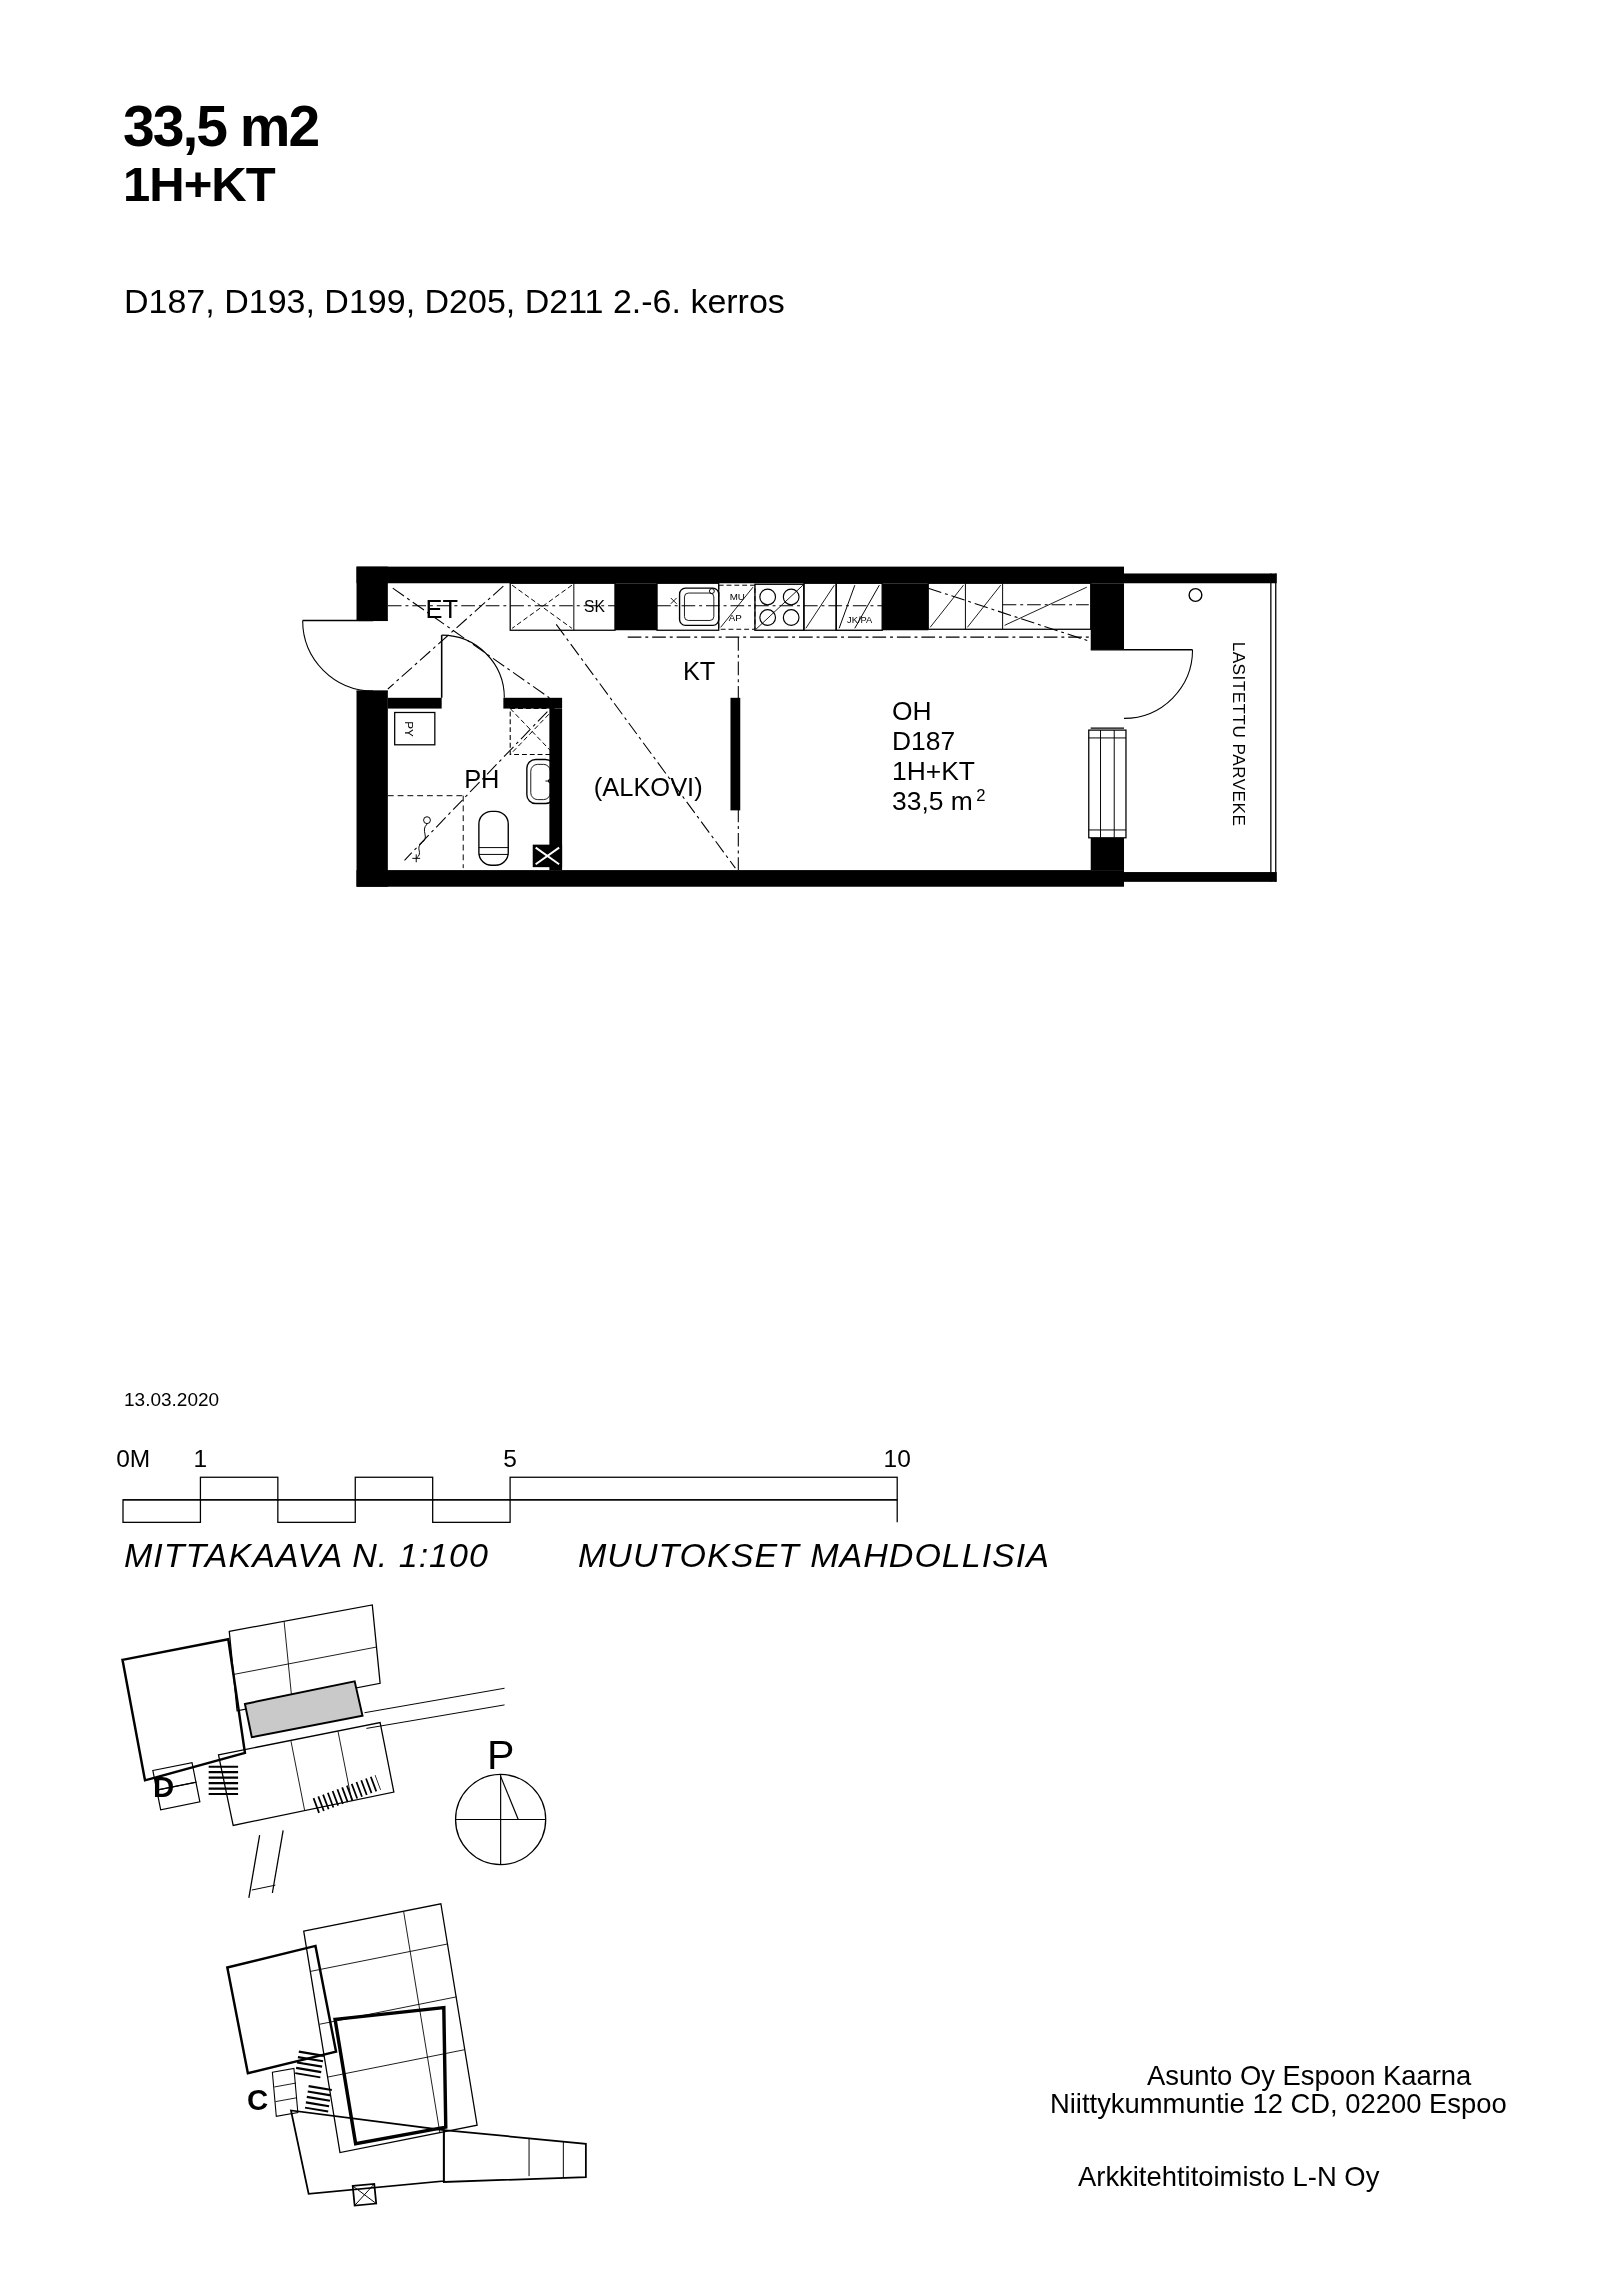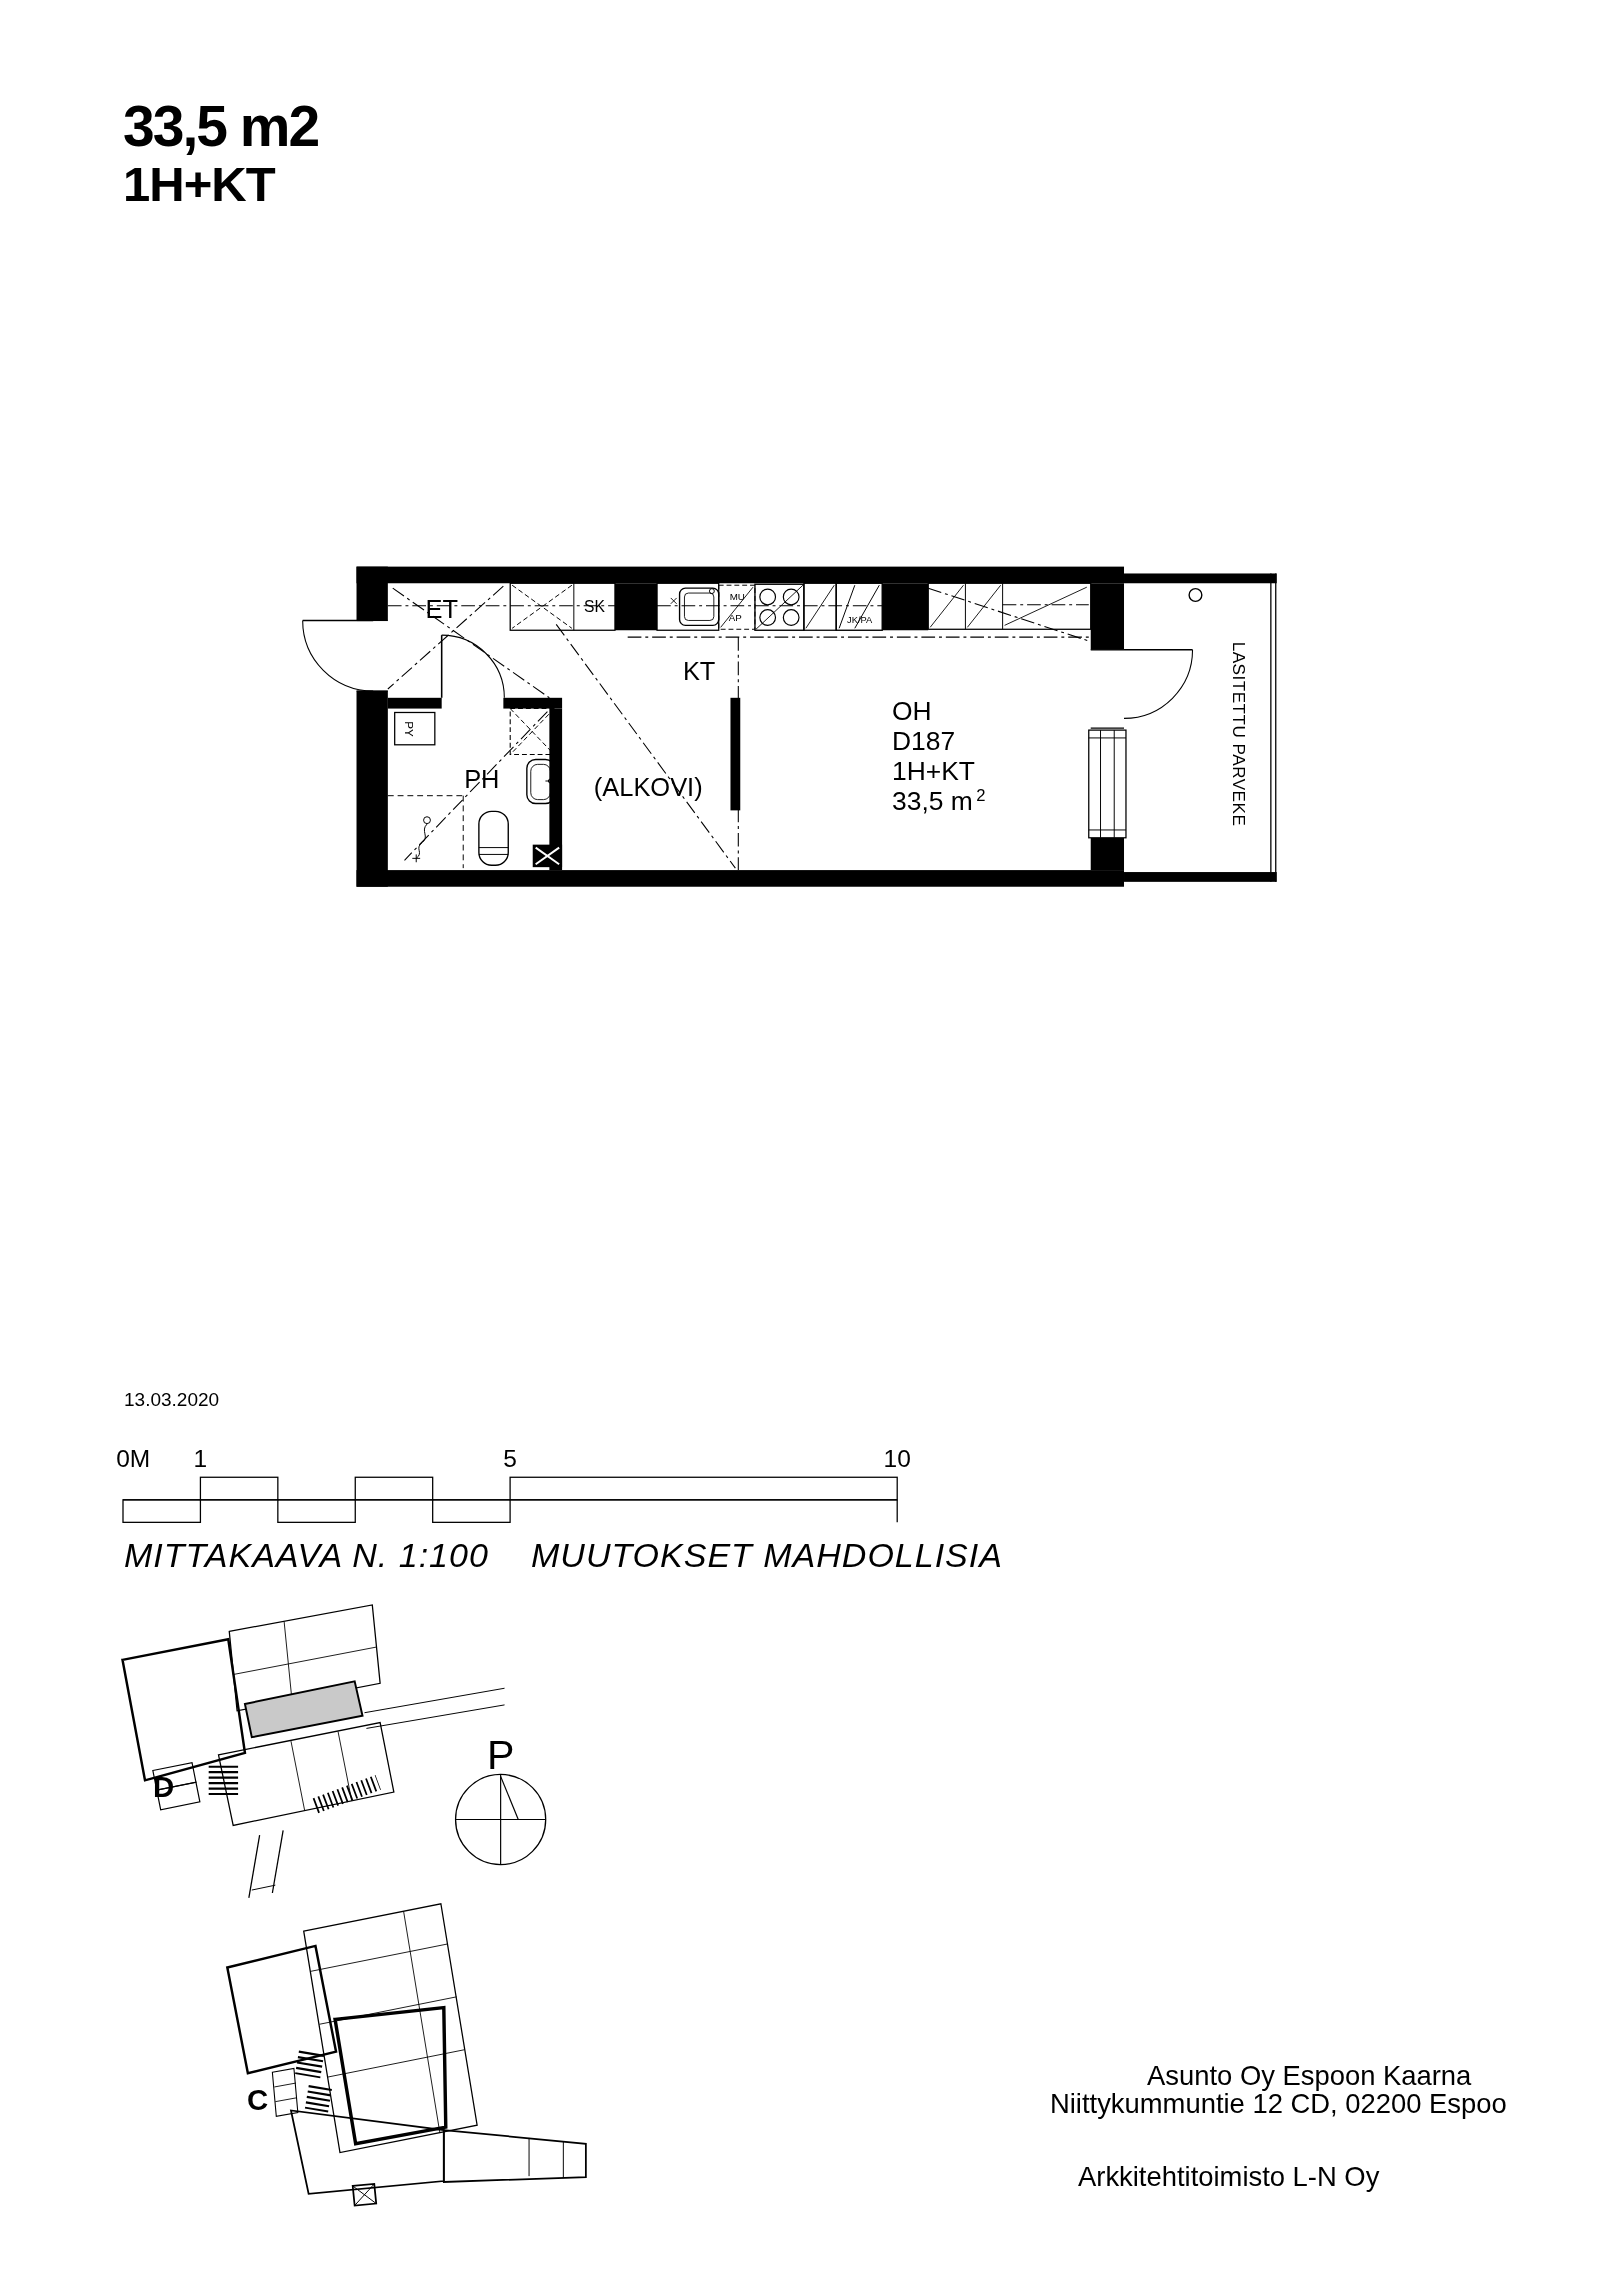--- a/index.html
+++ b/index.html
@@ -19,20 +19,21 @@
   .dd{stroke:#000000;fill:none;stroke-width:1.1;stroke-dasharray:14 4 3 4;}
   .dsh{stroke:#000000;fill:none;stroke-dasharray:5 3;}
 </style>
 </head>
 <body>
 
 <div id="page">
 
   <div class="abs title1" style="left:123px;top:98px;">33,5 m2</div>
   <div class="abs title2" style="left:123px;top:160px;">1H+KT</div>
+  <div class="abs subtitle" style="left:124px;top:282px;">D187, D193, D199, D205, D211 2.-6. kerros</div>
 
   <svg class="abs" style="left:294px;top:549px;" width="1010" height="372" viewBox="0 0 1030 380">
 
     <g>
       <line class="dd" x1="95" y1="58" x2="600" y2="58"></line>
       <line class="dd" x1="723" y1="57" x2="811" y2="57"></line>
       <line class="dd" x1="100" y1="40" x2="260" y2="152"></line>
       <line class="dd" x1="213" y1="38" x2="95" y2="143"></line>
       <line class="dd" x1="258" y1="166" x2="112" y2="318"></line>
       <line class="dd" x1="267" y1="77" x2="450" y2="326"></line>
@@ -182,21 +183,21 @@
       <rect class="ln" x="173" y="60" width="79" height="23" stroke-width="1.3"></rect>
       <rect class="ln" x="331" y="60" width="79" height="23" stroke-width="1.3"></rect>
       <rect class="ln" x="94" y="37" width="79" height="23" stroke-width="1.3"></rect>
       <rect class="ln" x="252" y="37" width="79" height="23" stroke-width="1.3"></rect>
       <rect class="ln" x="410" y="37" width="395" height="23" stroke-width="1.3"></rect>
       <line class="ln" x1="805" y1="60" x2="805" y2="83" stroke-width="1.3"></line>
     </g>
   </svg>
 
   <div class="abs notetext" style="left:124px;top:1536px;">MITTAKAAVA N. 1:100</div>
-  <div class="abs notetext" style="left:531px;top:1536px;">MUUTOKSET MAHDOLLISIA</div>
+  <div class="abs notetext" style="left:578px;top:1536px;">MUUTOKSET MAHDOLLISIA</div>
 
   <svg class="abs" style="left:49px;top:1588px;" width="627" height="706" viewBox="0 0 640 720">
 
     <g>
       <polygon class="ln" points="75,73 183,52 200,168 98,196" stroke-width="2.5"></polygon>
       <polygon class="ln" points="184,44 330,17 338,97 192,125" stroke-width="1.3"></polygon>
       <line class="ln" x1="188" y1="88" x2="334" y2="60" stroke-width="0.9"></line>
       <line class="ln" x1="240" y1="34" x2="248" y2="114" stroke-width="0.9"></line>
       <polygon points="200,118 312,95 320,130 207,152" fill="#c9c9c9" stroke="#000" stroke-width="2"></polygon>
       <polygon class="ln" points="173,170 338,137 352,208 188,242" stroke-width="1.3"></polygon>

